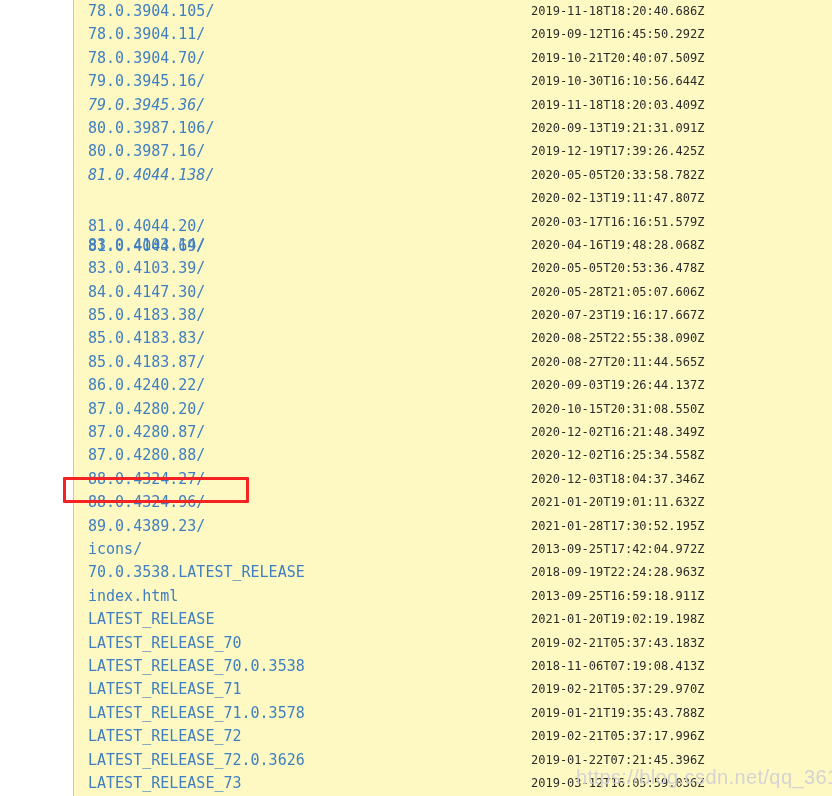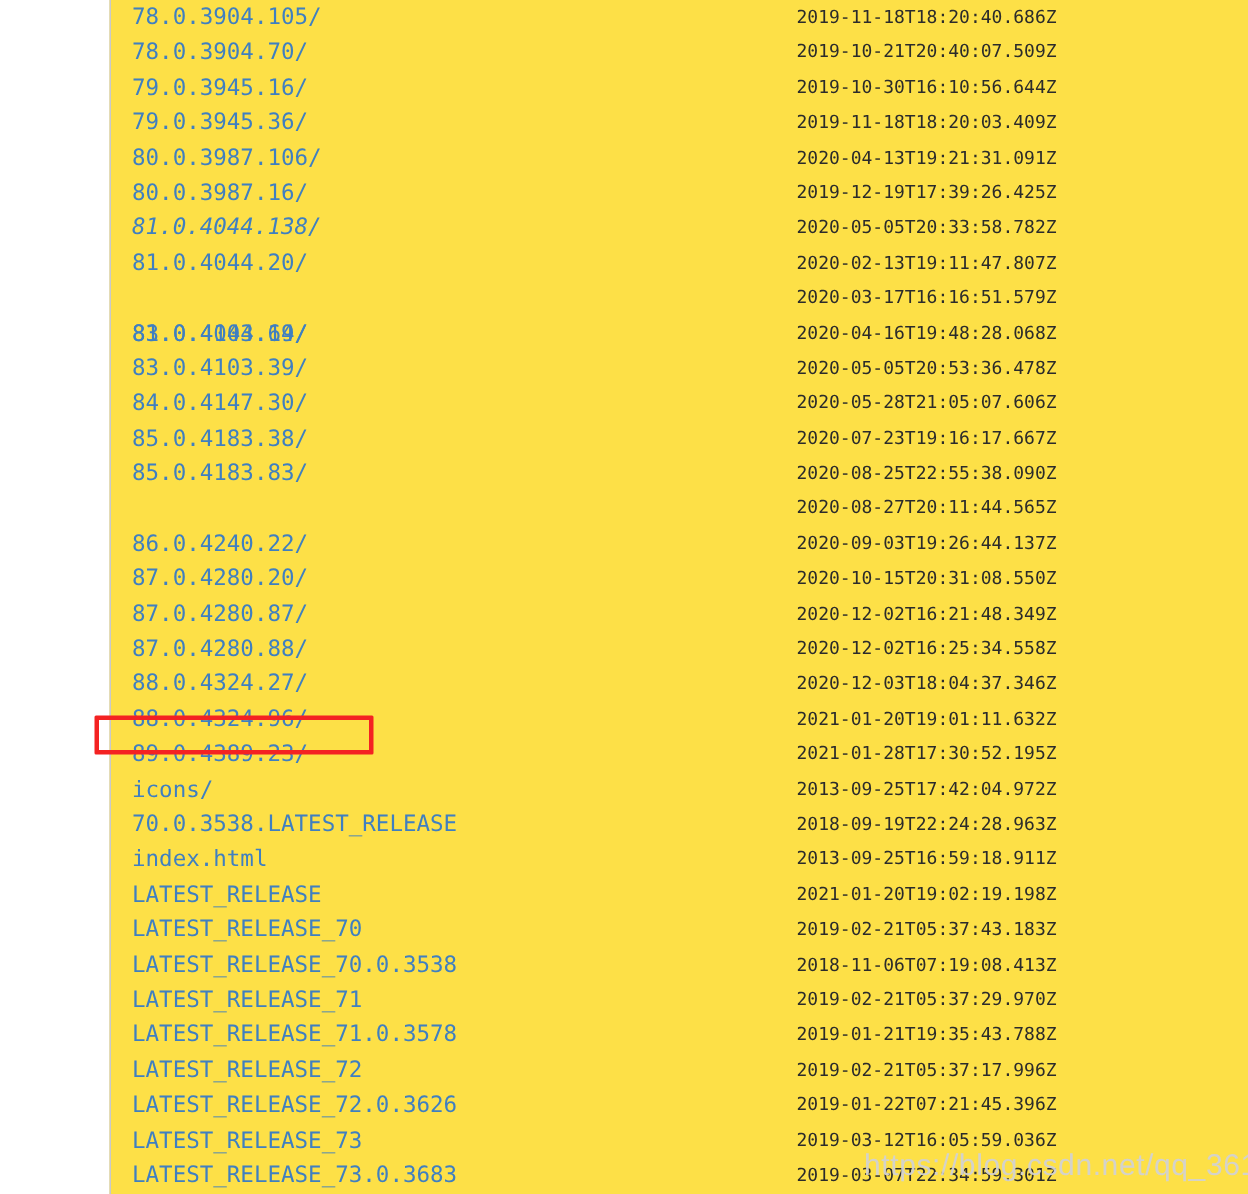--- a/index.html
+++ b/index.html
@@ -15,21 +15,21 @@
     position: relative;
   }
 
   
   #directory-listing {
     position: absolute;
     left: 73px;
     top: 0;
     width: 759px;
     height: 796px;
-    background: #fde047;
+    background: #fef9c3;
     border-left: 1px solid #c9c9c9;
     box-sizing: border-box;
     overflow: hidden;
   }
 
   .listing-rows {
     position: absolute;
     left: 0;
     top: 0;
     width: 100%;
@@ -91,45 +91,49 @@
 </head>
 <body>
 
 <div id="directory-listing">
   <div class="listing-rows" id="listing-rows">
       <div class="listing-row">
         <a class="entry-name" href="#" style="text-decoration: none;">78.0.3904.105/</a>
         <span class="entry-date">2019-11-18T18:20:40.686Z</span>
       </div>
       <div class="listing-row">
+        <a class="entry-name" href="#" style="text-decoration: none;">78.0.3904.11/</a>
+        <span class="entry-date">2019-09-12T16:45:50.292Z</span>
+      </div>
+      <div class="listing-row">
         <a class="entry-name" href="#" style="text-decoration: none;">78.0.3904.70/</a>
         <span class="entry-date">2019-10-21T20:40:07.509Z</span>
       </div>
       <div class="listing-row">
         <a class="entry-name" href="#" style="text-decoration: none;">79.0.3945.16/</a>
         <span class="entry-date">2019-10-30T16:10:56.644Z</span>
       </div>
       <div class="listing-row">
-        <a class="entry-name" href="#" style="text-decoration: none;">79.0.3945.36/</a>
+        <a class="entry-name" href="#" style="text-decoration: none; font-style: italic;">79.0.3945.36/</a>
         <span class="entry-date">2019-11-18T18:20:03.409Z</span>
       </div>
       <div class="listing-row">
         <a class="entry-name" href="#" style="text-decoration: none;">80.0.3987.106/</a>
-        <span class="entry-date">2020-04-13T19:21:31.091Z</span>
+        <span class="entry-date">2020-09-13T19:21:31.091Z</span>
       </div>
       <div class="listing-row">
         <a class="entry-name" href="#" style="text-decoration: none; text-align: right;">80.0.3987.16/</a>
         <span class="entry-date">2019-12-19T17:39:26.425Z</span>
       </div>
       <div class="listing-row">
         <a class="entry-name" href="#" style="text-decoration: none; font-style: italic;">81.0.4044.138/</a>
         <span class="entry-date">2020-05-05T20:33:58.782Z</span>
       </div>
       <div class="listing-row">
-        <a class="entry-name" href="#" style="text-decoration: none;">81.0.4044.20/</a>
+        <a class="entry-name" href="#" style="text-decoration: none; margin-top: 28px;">81.0.4044.20/</a>
         <span class="entry-date">2020-02-13T19:11:47.807Z</span>
       </div>
       <div class="listing-row">
         <a class="entry-name" href="#" style="text-decoration: none; margin-top: 24px;">81.0.4044.69/</a>
         <span class="entry-date">2020-03-17T16:16:51.579Z</span>
       </div>
       <div class="listing-row">
         <a class="entry-name" href="#" style="text-decoration: none;">83.0.4103.14/</a>
         <span class="entry-date">2020-04-16T19:48:28.068Z</span>
       </div>
@@ -143,20 +147,21 @@
       </div>
       <div class="listing-row">
         <a class="entry-name" href="#" style="text-decoration: none;">85.0.4183.38/</a>
         <span class="entry-date">2020-07-23T19:16:17.667Z</span>
       </div>
       <div class="listing-row">
         <a class="entry-name" href="#" style="text-decoration: none;">85.0.4183.83/</a>
         <span class="entry-date">2020-08-25T22:55:38.090Z</span>
       </div>
       <div class="listing-row">
+        <a class="entry-name" href="#" style="text-decoration: none;">85.0.4183.87/</a>
         <span class="entry-date">2020-08-27T20:11:44.565Z</span>
       </div>
       <div class="listing-row">
         <a class="entry-name" href="#" style="text-decoration: none;">86.0.4240.22/</a>
         <span class="entry-date">2020-09-03T19:26:44.137Z</span>
       </div>
       <div class="listing-row">
         <a class="entry-name" href="#" style="text-decoration: none;">87.0.4280.20/</a>
         <span class="entry-date">2020-10-15T20:31:08.550Z</span>
       </div>

